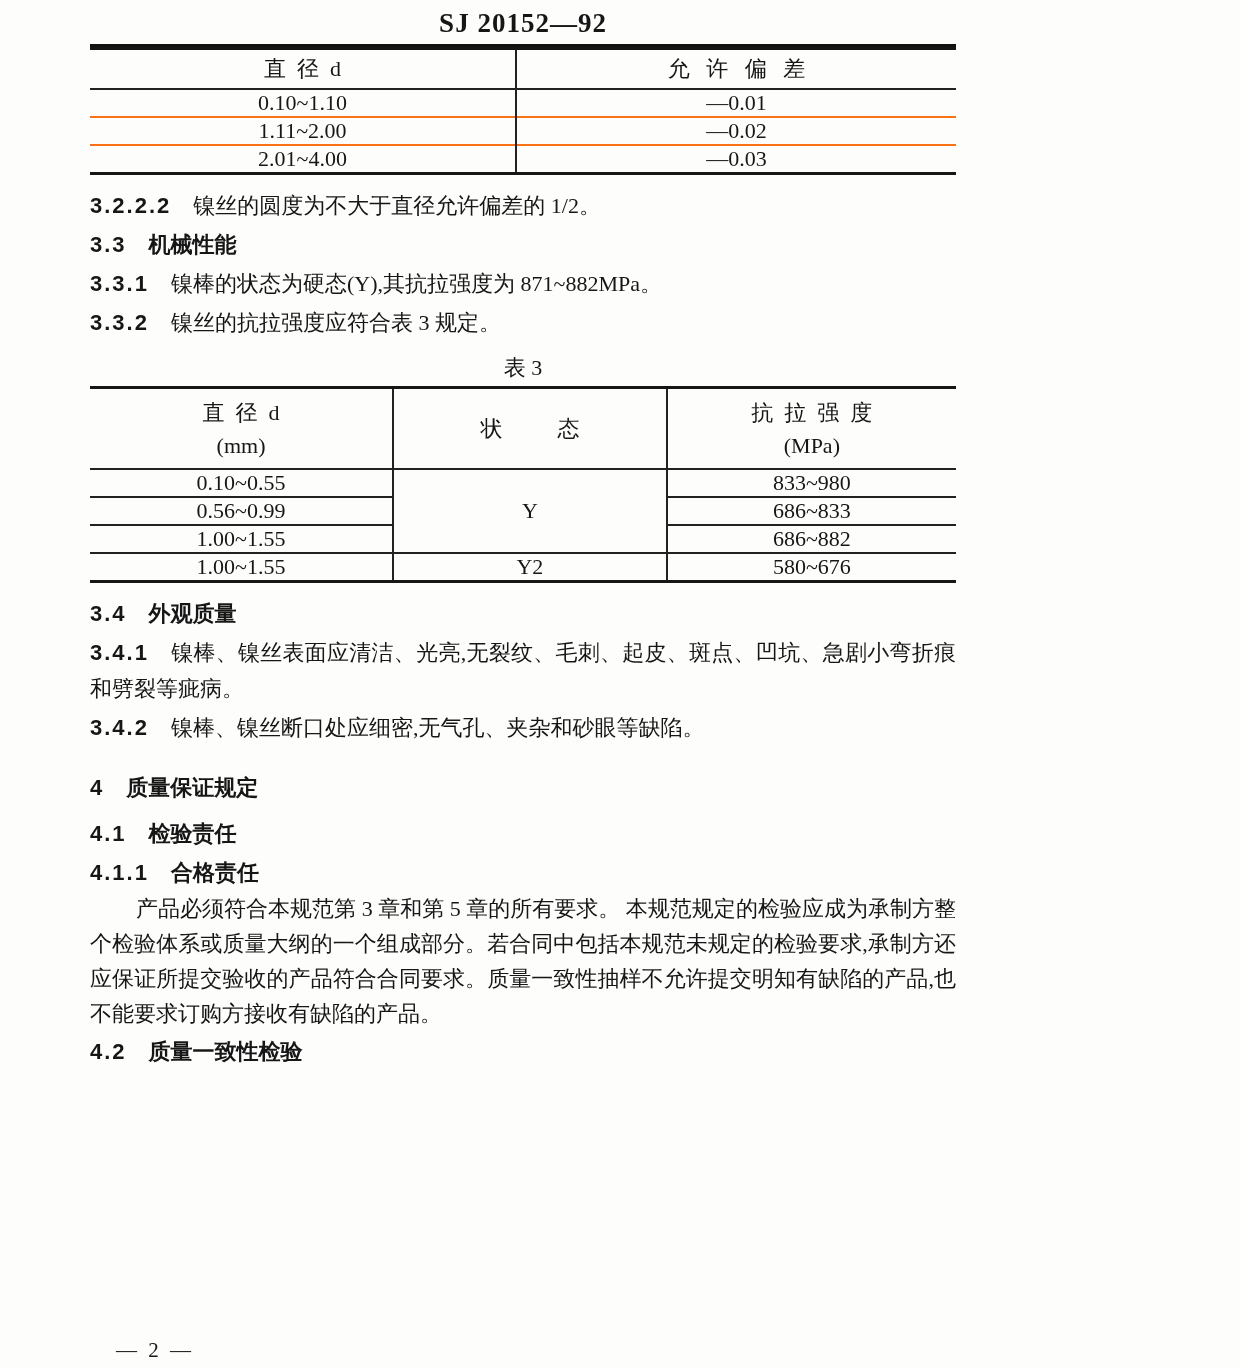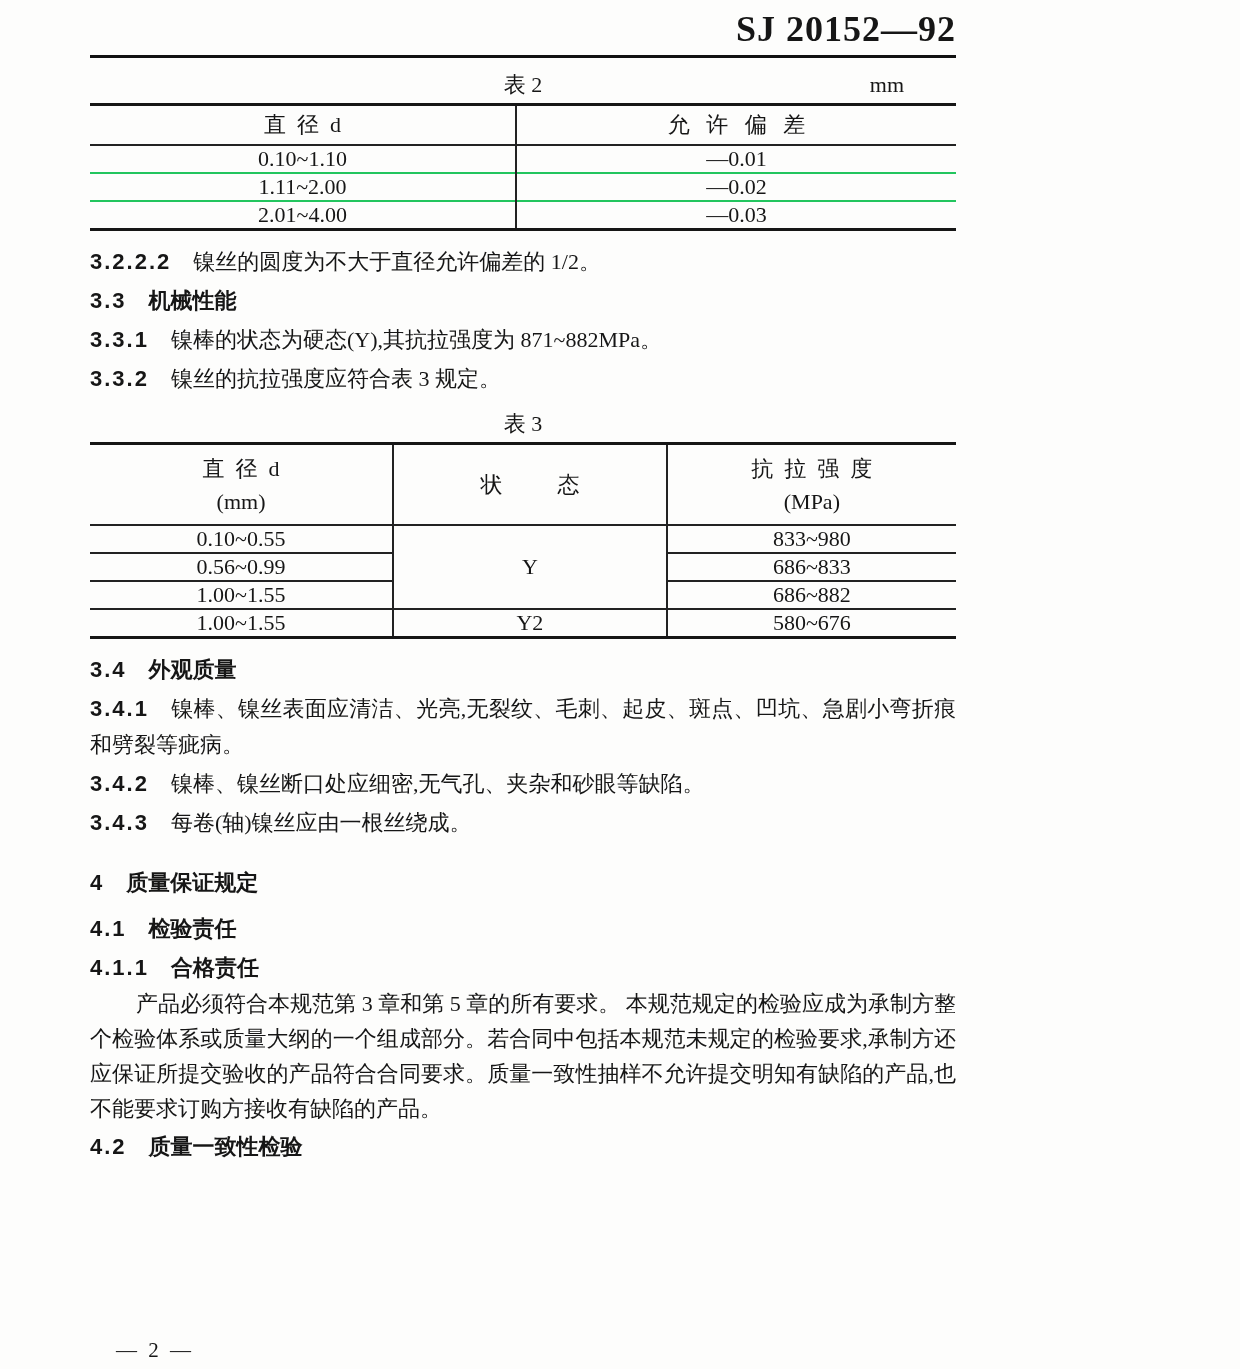--- a/index.html
+++ b/index.html
@@ -10,22 +10,22 @@
     background:#fdfdfc;
     color:#161616;
     font-family:"Liberation Serif", serif;
     overflow:hidden;
   }
   .content { margin-left:90px; width:866px; }
 
   
   .doc-code {
     padding-top:8px;
-    text-align:right;
-    font-size:36px;
+    text-align:center;
+    font-size:27px;
     font-weight:bold;
     letter-spacing:1px;
     font-family:"Liberation Serif", serif;
   }
   .header-rule { margin-top:5px; height:3px; background:#111; }
 
   
   .clause {
     font-size:22px;
     line-height:36px;
@@ -73,21 +73,21 @@
     table-layout:fixed;
     font-size:22px;
     border-top:3px solid #161616;
     border-bottom:3px solid #161616;
   }
   .t th, .t td { text-align:center; font-weight:normal; }
   .pre { white-space:pre; }
   .v { border-right:2px solid #222; }
 
   .t2 th { height:40px; border-bottom:2px solid #222; }
-  .t2 td { height:26px; border-top:2px solid #22c55e; }
+  .t2 td { height:26px; border-top:2px solid #f97316; }
 
   .t3 th { border-bottom:2px solid #222; padding:7px 0 6px; line-height:33px; }
   .t3 td { height:20px; border-top:2px solid #222; }
 
   
   .pfoot {
     position:absolute;
     left:116px; bottom:6px;
     font-size:21px;
     letter-spacing:3px;
@@ -97,24 +97,20 @@
 </head>
 <body>
 
 <div class="page">
   <div class="content">
 
     <div class="doc-code">SJ 20152—92</div>
     <div class="header-rule"></div>
 
 
-    <div class="tcap">
-      <span class="cap">表 2</span>
-      <span class="unit">mm</span>
-    </div>
 
     <table class="t t2">
       <colgroup>
           <col style="width:49.2%">
           <col style="width:50.8%">
         </colgroup>
       <thead>
         <tr>
           <th class="v pre">直  径  d</th>
           <th class="pre">允   许   偏   差</th>
@@ -190,21 +186,20 @@
         </tr>
       </tbody>
     </table>
 
     <div class="clause head mt"><span class="num">3.4</span><span class="txt">外观质量</span></div>
 
     <div class="clause"><span class="num">3.4.1</span><span class="txt">镍棒、镍丝表面应清洁、光亮,无裂纹、毛刺、起皮、斑点、凹坑、急剧小弯折痕和劈裂等疵病。</span></div>
 
     <div class="clause"><span class="num">3.4.2</span><span class="txt">镍棒、镍丝断口处应细密,无气孔、夹杂和砂眼等缺陷。</span></div>
 
-    <div class="clause"><span class="num">3.4.3</span><span class="txt">每卷(轴)镍丝应由一根丝绕成。</span></div>
 
     <div class="clause head chapter"><span class="num">4</span><span class="txt">质量保证规定</span></div>
 
     <div class="clause head"><span class="num">4.1</span><span class="txt">检验责任</span></div>
 
 
     <div class="clause head"><span class="num">4.1.1</span><span class="txt">合格责任</span></div>
 
     <div class="para">产品必须符合本规范第 3 章和第 5 章的所有要求。 本规范规定的检验应成为承制方整个检验体系或质量大纲的一个组成部分。若合同中包括本规范未规定的检验要求,承制方还应保证所提交验收的产品符合合同要求。质量一致性抽样不允许提交明知有缺陷的产品,也不能要求订购方接收有缺陷的产品。</div>
 

